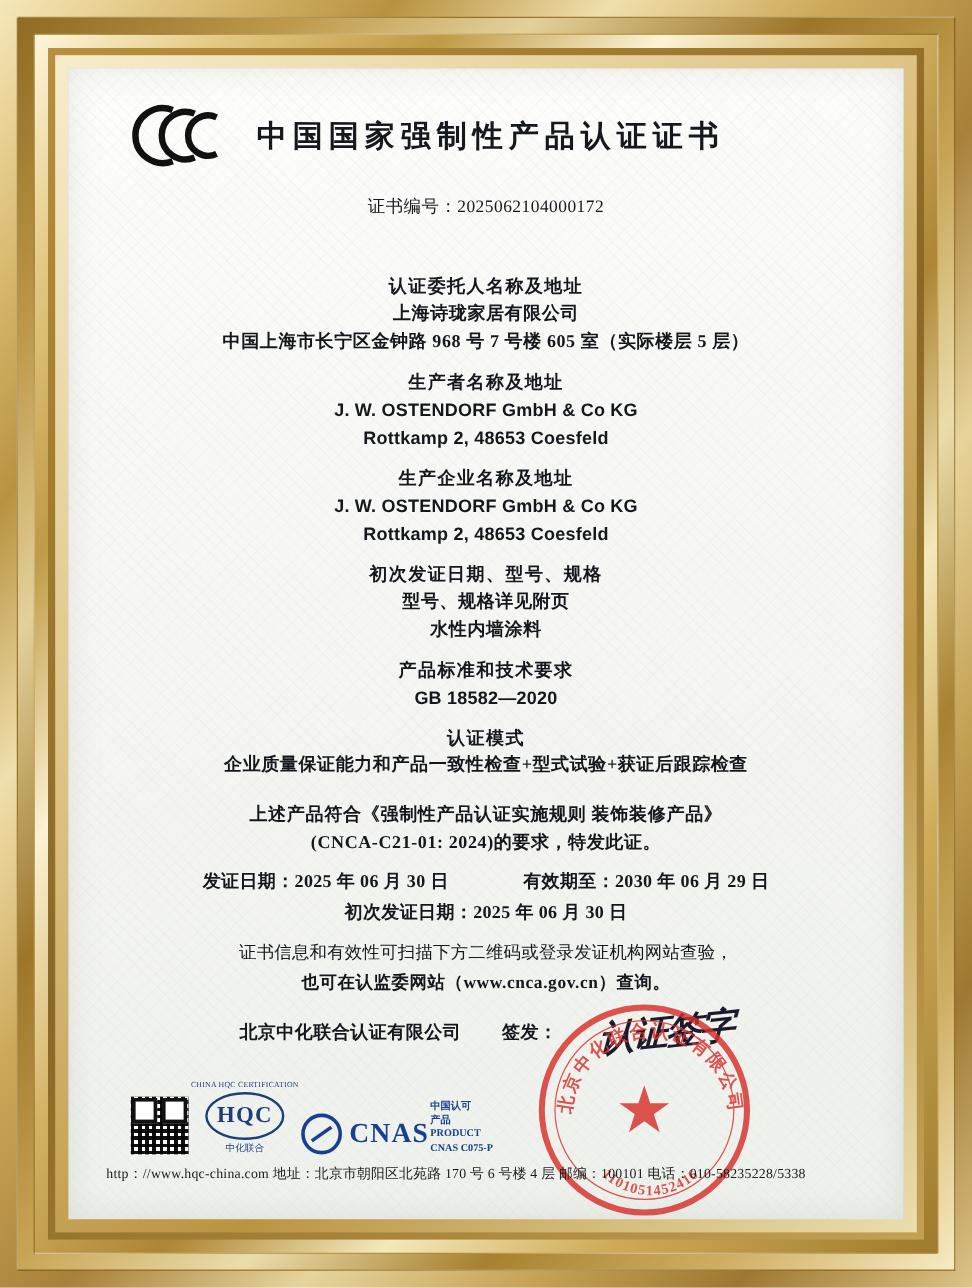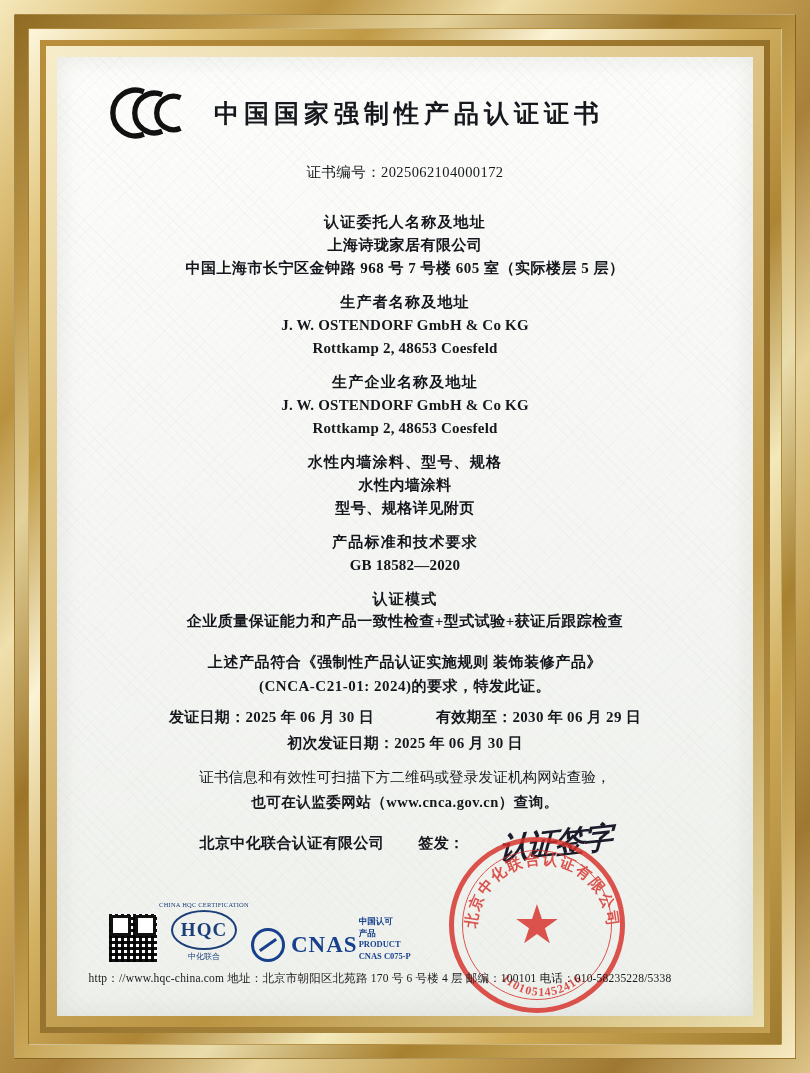--- a/index.html
+++ b/index.html
@@ -94,33 +94,33 @@
   }
 
   .cert-no {
     position: absolute; top: 106px; left: 0; width: 696px;
     text-align: center; font-size: 14.5px; color: #15181c;
     letter-spacing: 0.4px;
   }
 
   .body-block {
     position: absolute;
-    top: 143px; left: 0; width: 696px;
+    top: 160px; left: 0; width: 696px;
     text-align: center;
     color: #14171b;
   }
   .lbl {
     font-size: 15px; font-weight: 700; letter-spacing: 1.2px;
     margin-top: 11px; line-height: 1.5;
   }
   .val {
     font-size: 15px; font-weight: 700; letter-spacing: 0.5px;
     line-height: 1.55; margin-top: 0;
   }
-  .val.latin { font-family: Liberation Serif, serif; letter-spacing: 0.2px; text-align: center; }
+  .val.latin { font-family: Liberation Sans, sans-serif; letter-spacing: 0.2px; text-align: center; }
 
   .statement {
     margin-top: 16px; font-size: 15px; font-weight: 700; line-height: 1.7;
     letter-spacing: 0.6px;
   }
   .date-row {
     display: flex; justify-content: center; gap: 62px;
     font-size: 15px; font-weight: 700; margin-top: 10px; letter-spacing: 0.3px;
   }
   .date-row2 {
@@ -251,23 +251,23 @@
       <div class="val">中国上海市长宁区金钟路 968 号 7 号楼 605 室（实际楼层 5 层）</div>
 
       <div class="lbl">生产者名称及地址</div>
       <div class="val latin">J. W. OSTENDORF GmbH &amp; Co KG</div>
       <div class="val latin">Rottkamp 2, 48653 Coesfeld</div>
 
       <div class="lbl">生产企业名称及地址</div>
       <div class="val latin">J. W. OSTENDORF GmbH &amp; Co KG</div>
       <div class="val latin">Rottkamp 2, 48653 Coesfeld</div>
 
-      <div class="lbl">水性内墙涂料、型号、规格</div>
+      <div class="lbl">初次发证日期、型号、规格</div>
+      <div class="val">型号、规格详见附页</div>
       <div class="val">水性内墙涂料</div>
-      <div class="val">型号、规格详见附页</div>
 
       <div class="lbl">产品标准和技术要求</div>
       <div class="val latin">GB 18582—2020</div>
 
       <div class="lbl">认证模式</div>
       <div class="val">企业质量保证能力和产品一致性检查+型式试验+获证后跟踪检查</div>
 
       <div class="statement">上述产品符合《强制性产品认证实施规则 装饰装修产品》</div>
       <div class="val">(CNCA-C21-01: 2024)的要求，特发此证。</div>
 

